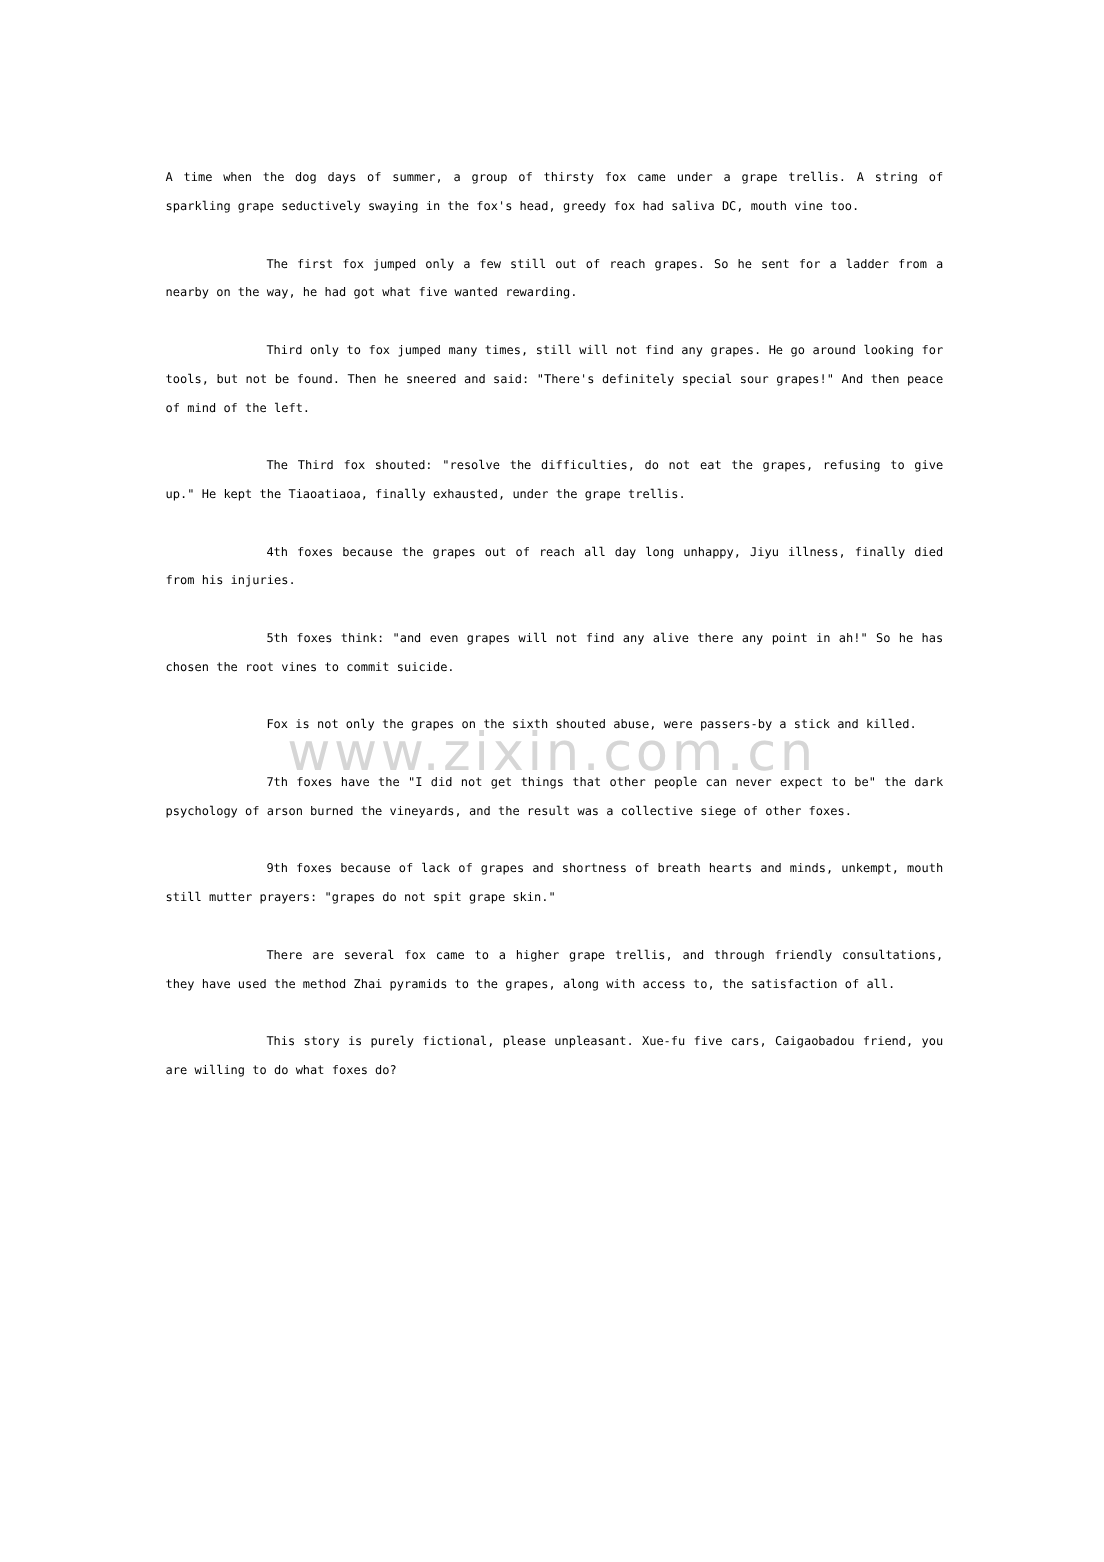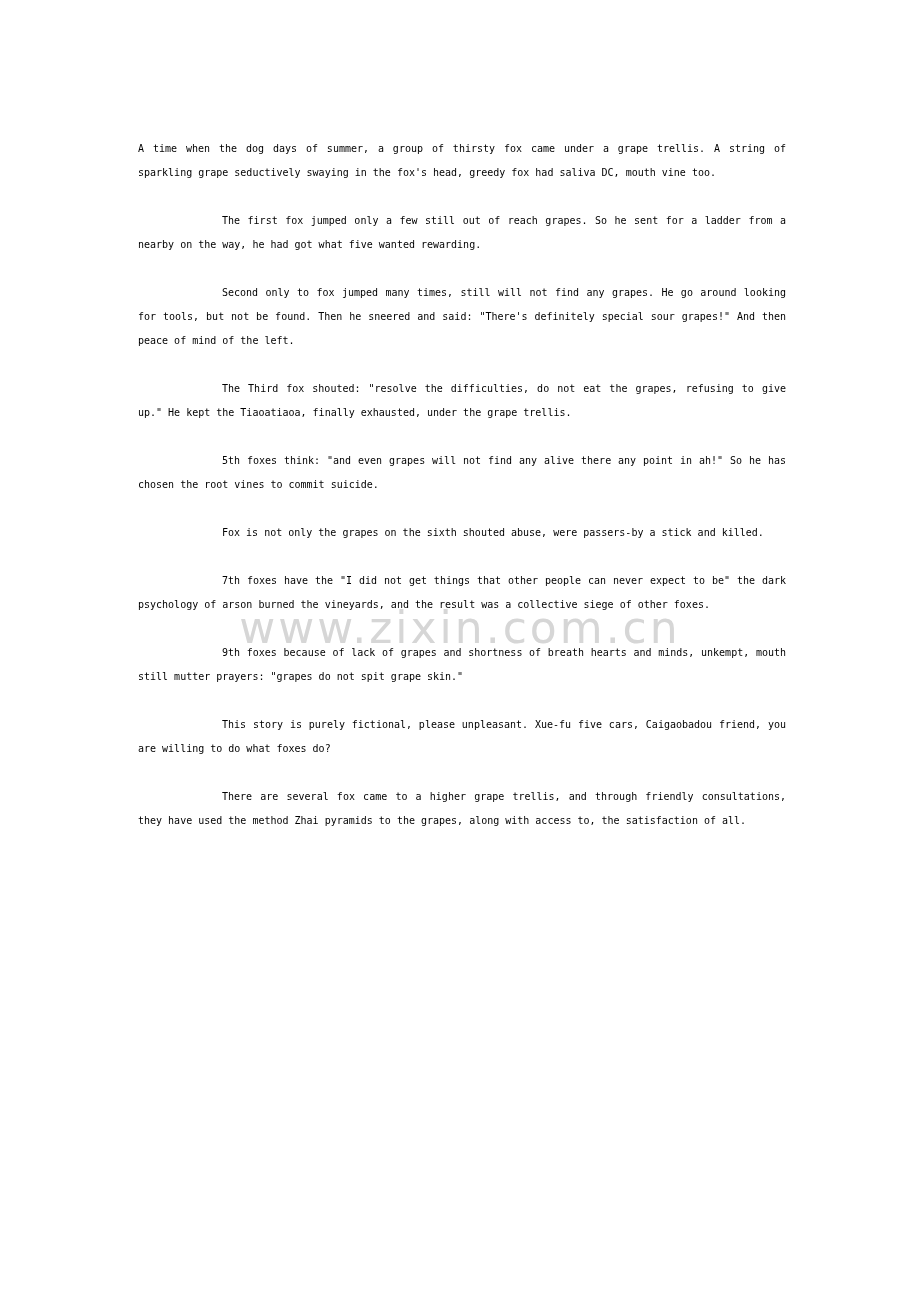--- a/index.html
+++ b/index.html
@@ -53,23 +53,24 @@
 </head>
 <body style="background: rgb(255, 255, 255);">
 
 <div class="page">
 
   <div class="watermark" style="color: rgb(214, 214, 214);">www.zixin.com.cn</div>
 
   <div class="content" style="color: rgb(0, 0, 0);">
     <p class="para">A time when the dog days of summer, a group of thirsty fox came under a grape trellis. A string of sparkling grape seductively swaying in the fox's head, greedy fox had saliva DC, mouth vine too.</p>
     <p class="para indented">The first fox jumped only a few still out of reach grapes. So he sent for a ladder from a nearby on the way, he had got what five wanted rewarding.</p>
-    <p class="para indented">Second only to fox jumped many times, still will not find any grapes. He go around looking for tools, but not be found. Then he sneered and said: "There's definitely special sour grapes!" And then peace of mind of the left.</p>
+    <p class="para indented">Third only to fox jumped many times, still will not find any grapes. He go around looking for tools, but not be found. Then he sneered and said: "There's definitely special sour grapes!" And then peace of mind of the left.</p>
     <p class="para indented">The Third fox shouted: "resolve the difficulties, do not eat the grapes, refusing to give up." He kept the Tiaoatiaoa, finally exhausted, under the grape trellis.</p>
+    <p class="para indented">4th foxes because the grapes out of reach all day long unhappy, Jiyu illness, finally died from his injuries.</p>
     <p class="para indented">5th foxes think: "and even grapes will not find any alive there any point in ah!" So he has chosen the root vines to commit suicide.</p>
     <p class="para indented">Fox is not only the grapes on the sixth shouted abuse, were passers-by a stick and killed.</p>
     <p class="para indented">7th foxes have the "I did not get things that other people can never expect to be" the dark psychology of arson burned the vineyards, and the result was a collective siege of other foxes.</p>
     <p class="para indented">9th foxes because of lack of grapes and shortness of breath hearts and minds, unkempt, mouth still mutter prayers: "grapes do not spit grape skin."</p>
+    <p class="para indented">There are several fox came to a higher grape trellis, and through friendly consultations, they have used the method Zhai pyramids to the grapes, along with access to, the satisfaction of all.</p>
     <p class="para indented">This story is purely fictional, please unpleasant. Xue-fu five cars, Caigaobadou friend, you are willing to do what foxes do?</p>
-    <p class="para indented">There are several fox came to a higher grape trellis, and through friendly consultations, they have used the method Zhai pyramids to the grapes, along with access to, the satisfaction of all.</p>
   </div>
 
 </div>
 
 </body></html>

